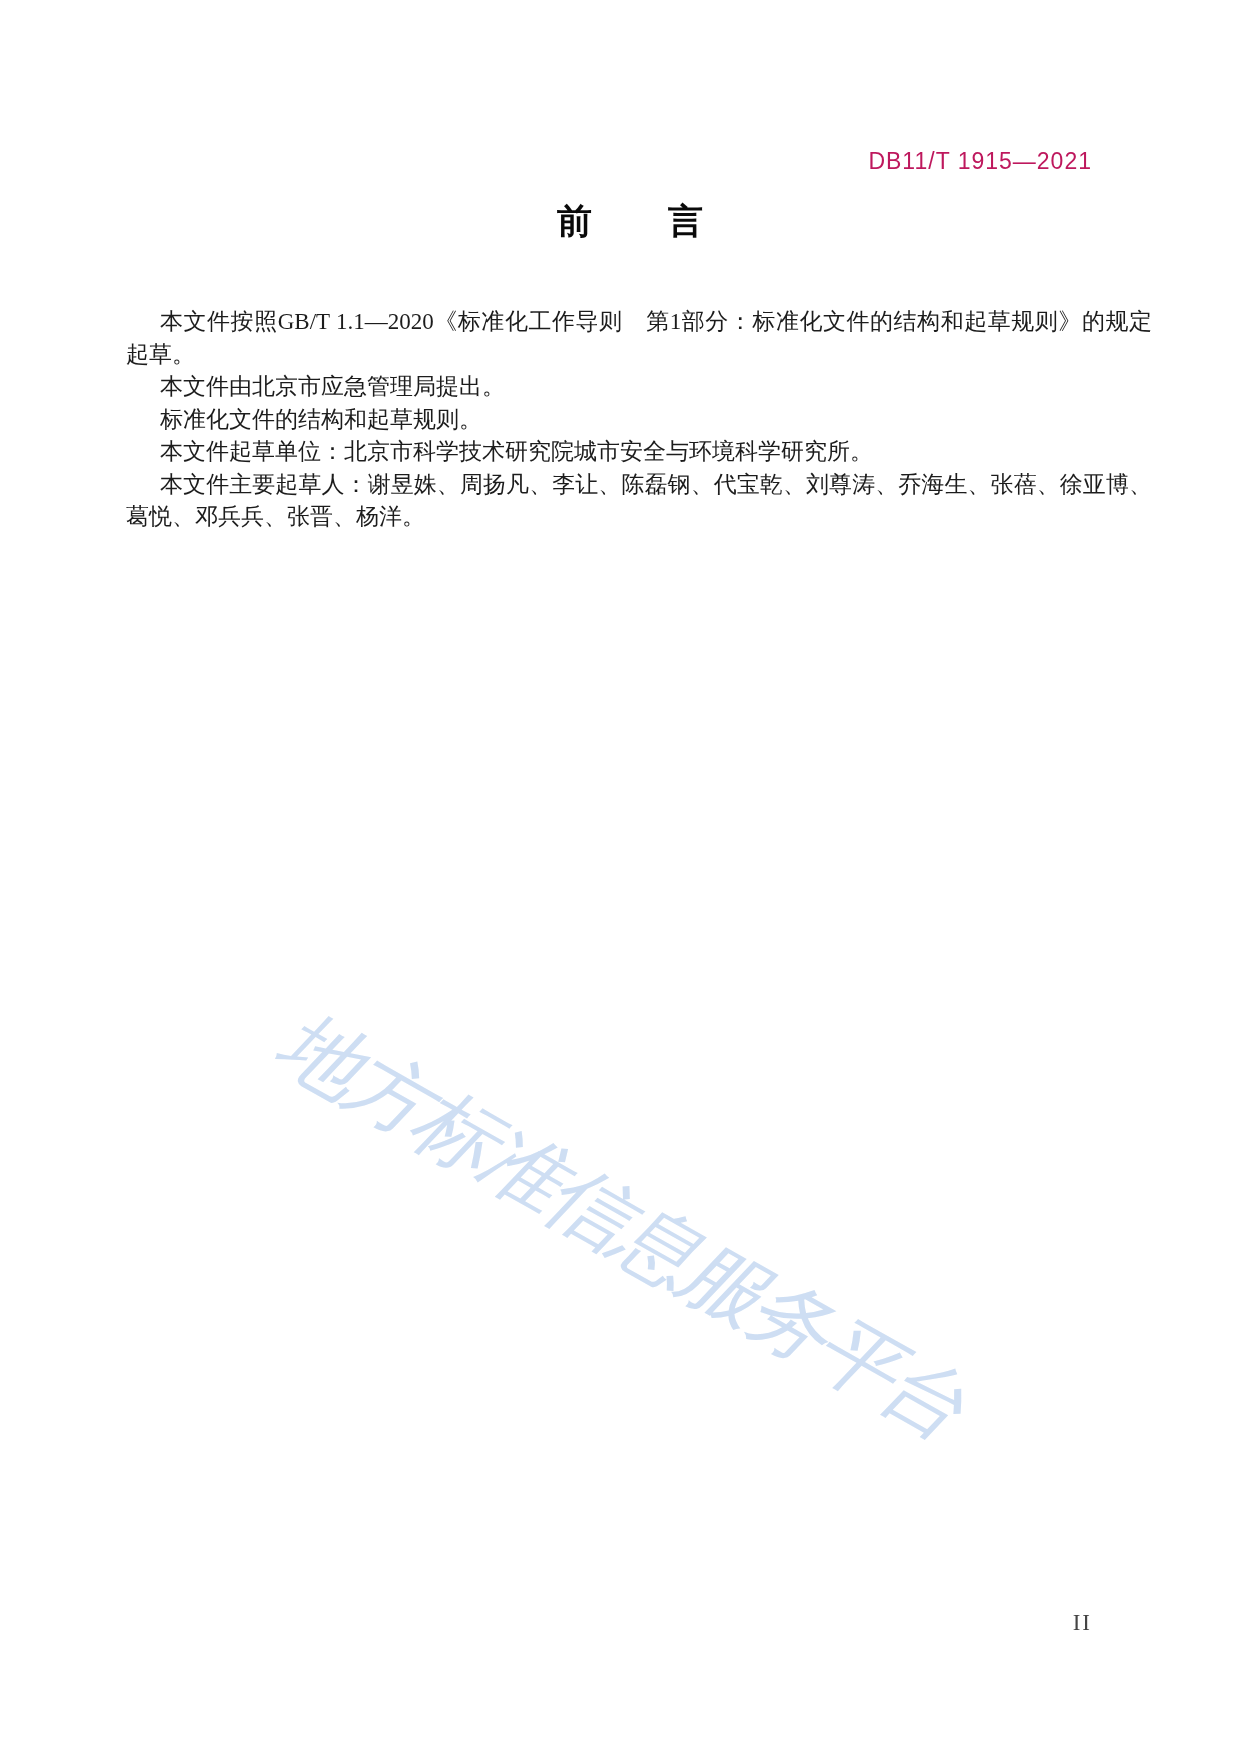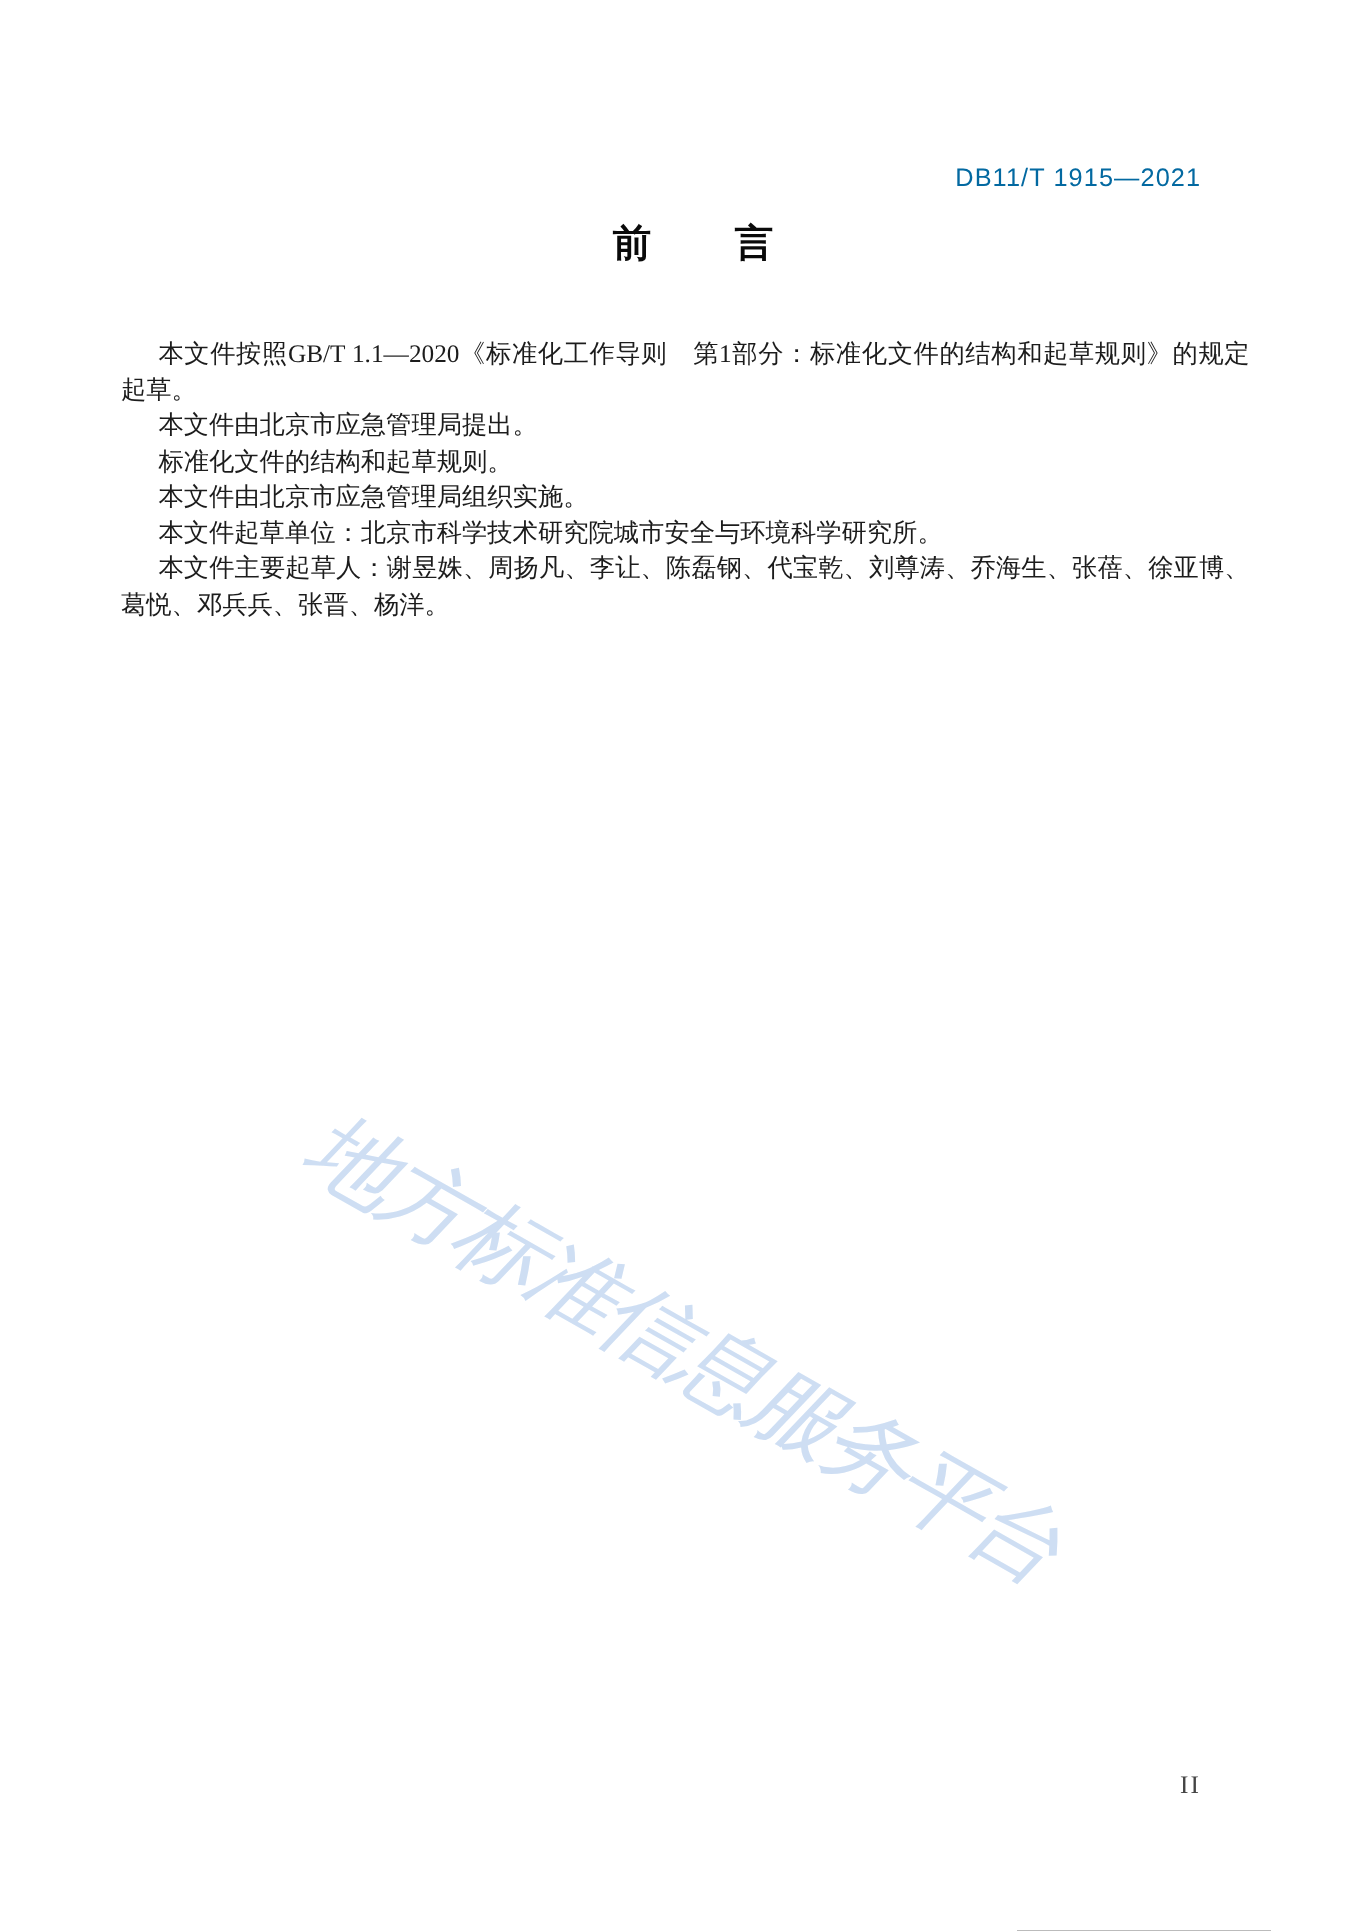--- a/index.html
+++ b/index.html
@@ -17,21 +17,21 @@
     font-family: "Liberation Serif", serif;
     color: #1c1c1c;
   }
   .header-code {
     position: absolute;
     top: 148px;
     right: 148px;
     font-family: "Liberation Sans", sans-serif;
     font-size: 23px;
     letter-spacing: 1px;
-    color: #0369a1;
+    color: #be185d;
     white-space: nowrap;
   }
   .doc-title {
     position: absolute;
     top: 198px;
     left: 0;
     width: 100%;
     text-align: center;
     font-family: "Liberation Sans", sans-serif;
     font-weight: bold;
@@ -82,25 +82,24 @@
 </style>
 </head>
 <body>
 
 <div class="page">
 
   <div class="header-code">DB11/T 1915—2021</div>
 
   <div class="doc-title">前　　言</div>
 
-  <div class="body-text" style="color: rgb(28, 28, 28);">
+  <div class="body-text" style="color: rgb(28, 28, 28); margin-left: 16px;">
     <p>本文件按照GB/T 1.1—2020《标准化工作导则　第1部分：标准化文件的结构和起草规则》的规定起草。</p>
     <p>本文件由北京市应急管理局提出。</p>
     <p>标准化文件的结构和起草规则。</p>
-    <p>本文件由北京市应急管理局组织实施。</p>
     <p>本文件起草单位：北京市科学技术研究院城市安全与环境科学研究所。</p>
     <p>本文件主要起草人：谢昱姝、周扬凡、李让、陈磊钢、代宝乾、刘尊涛、乔海生、张蓓、徐亚博、葛悦、邓兵兵、张晋、杨洋。</p>
   </div>
 
   <div class="watermark" style="color: rgb(198, 217, 241);">地方标准信息服务平台</div>
 
   <div class="page-number">II</div>
 
 </div>
 

